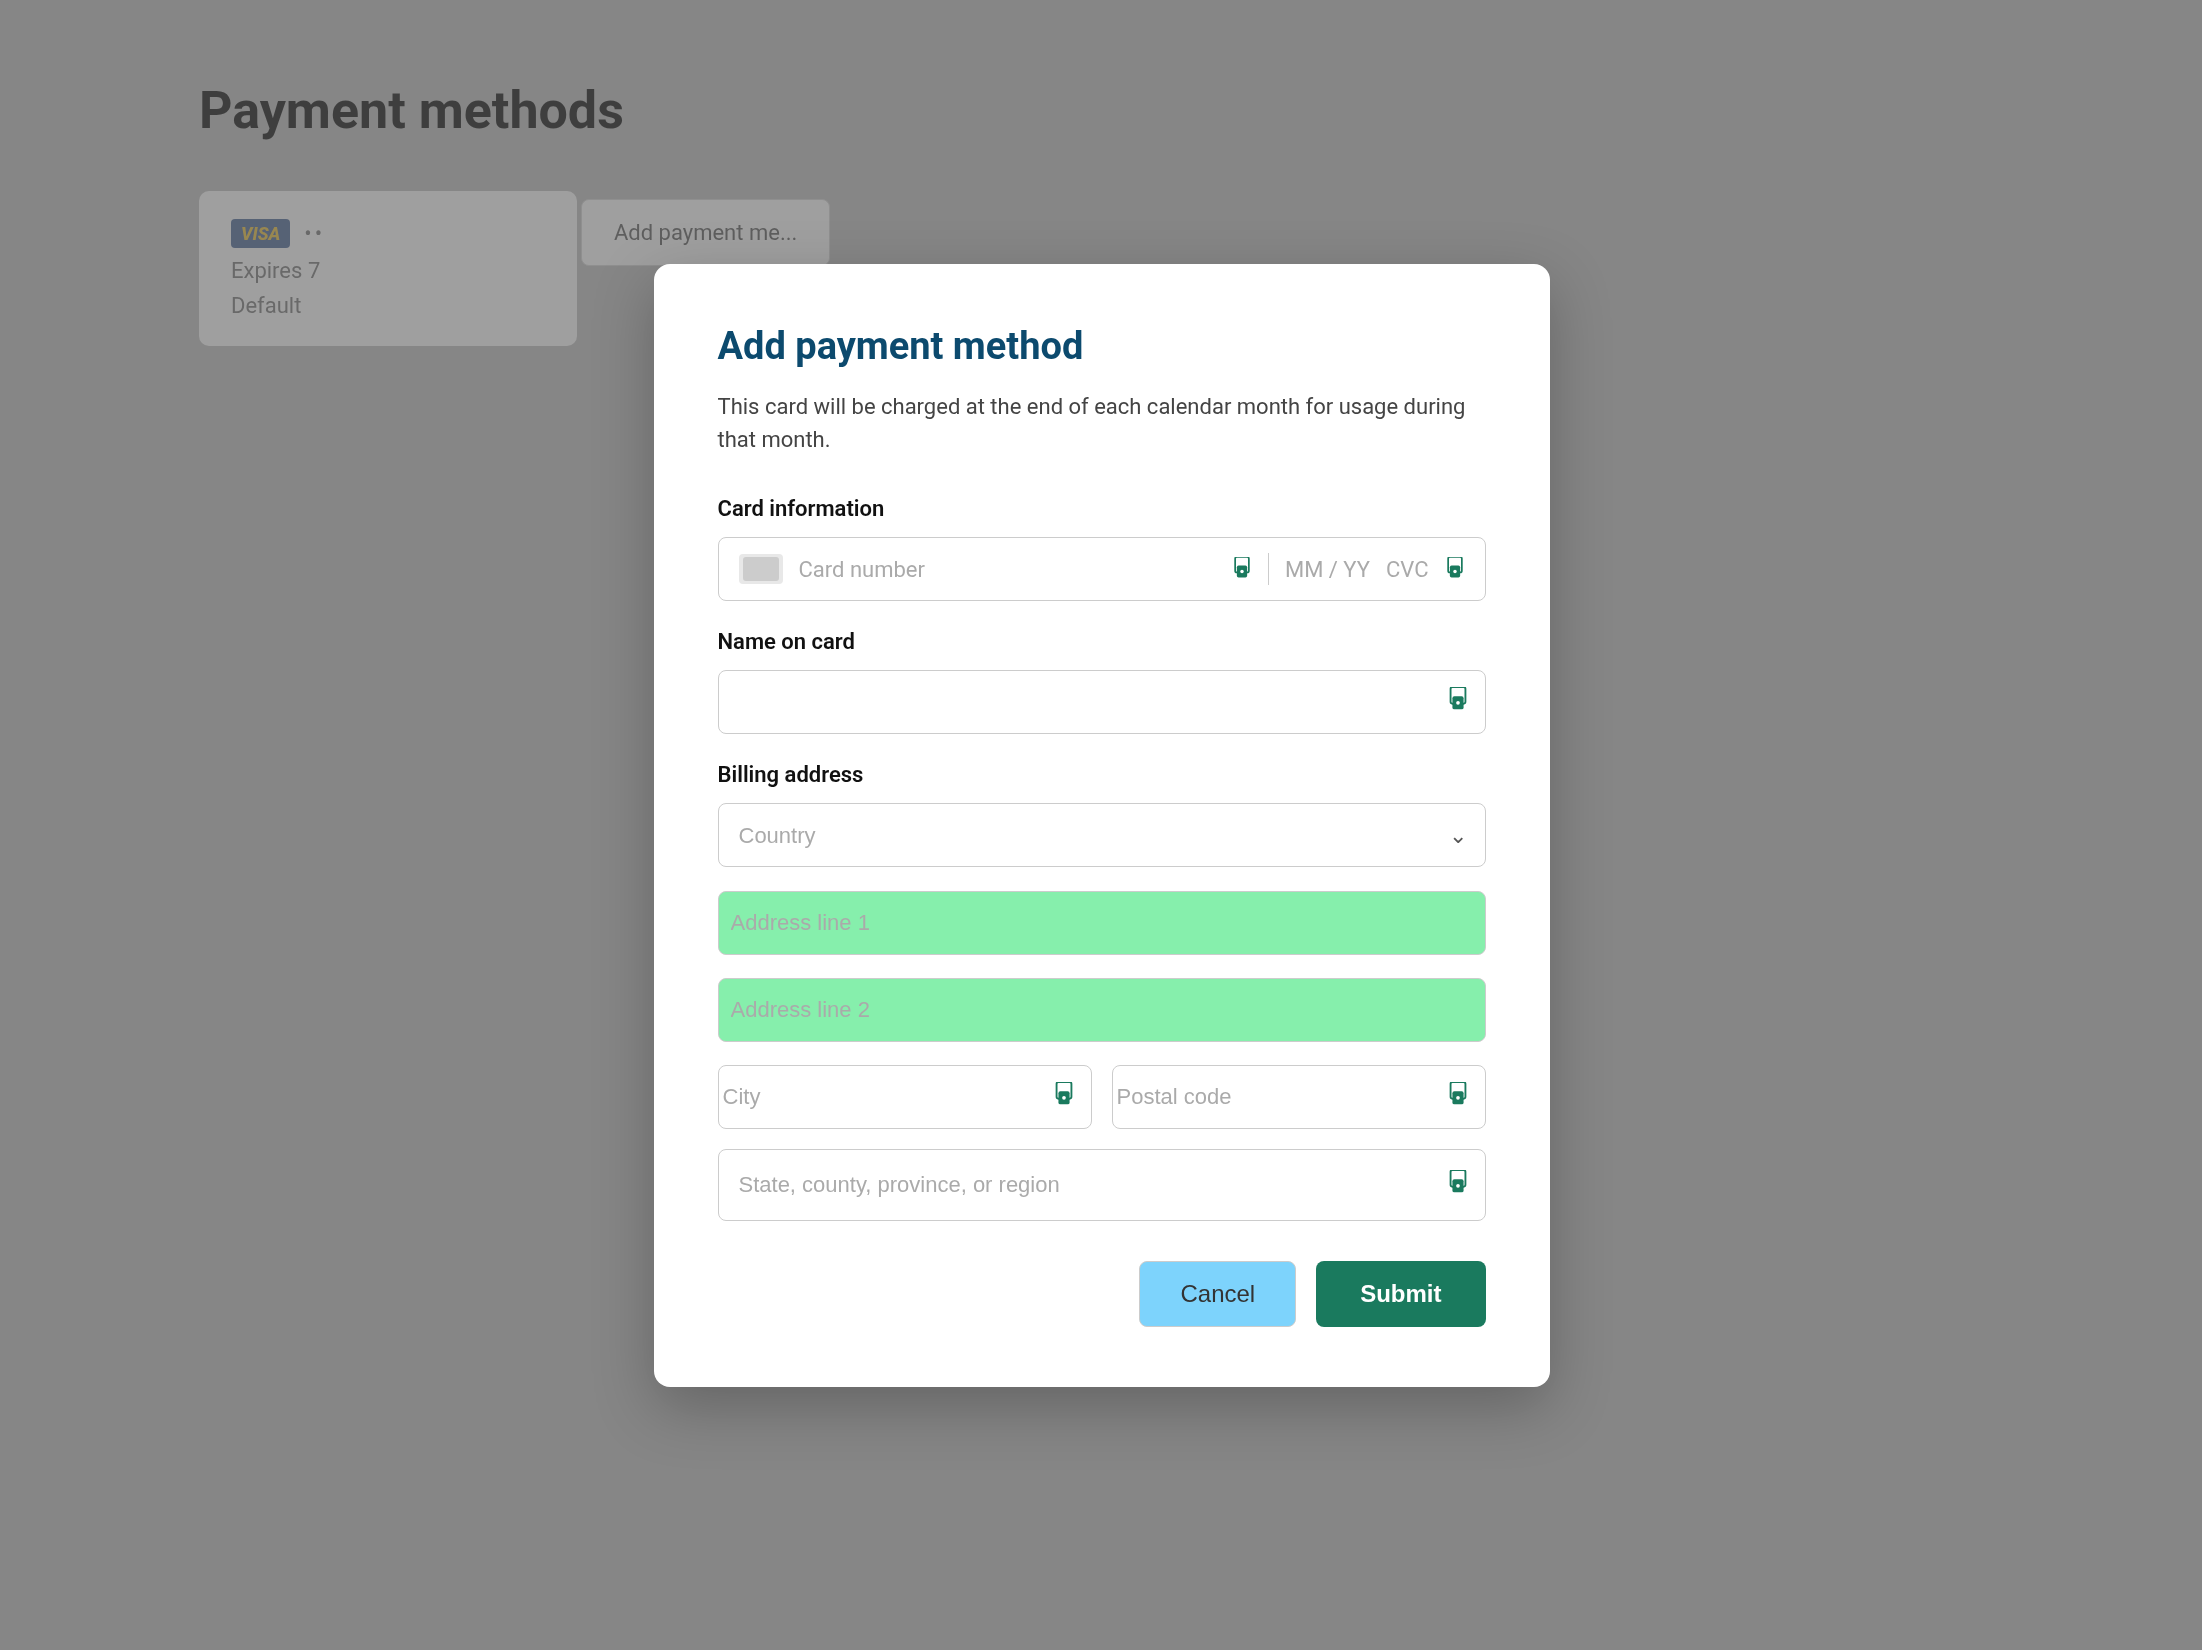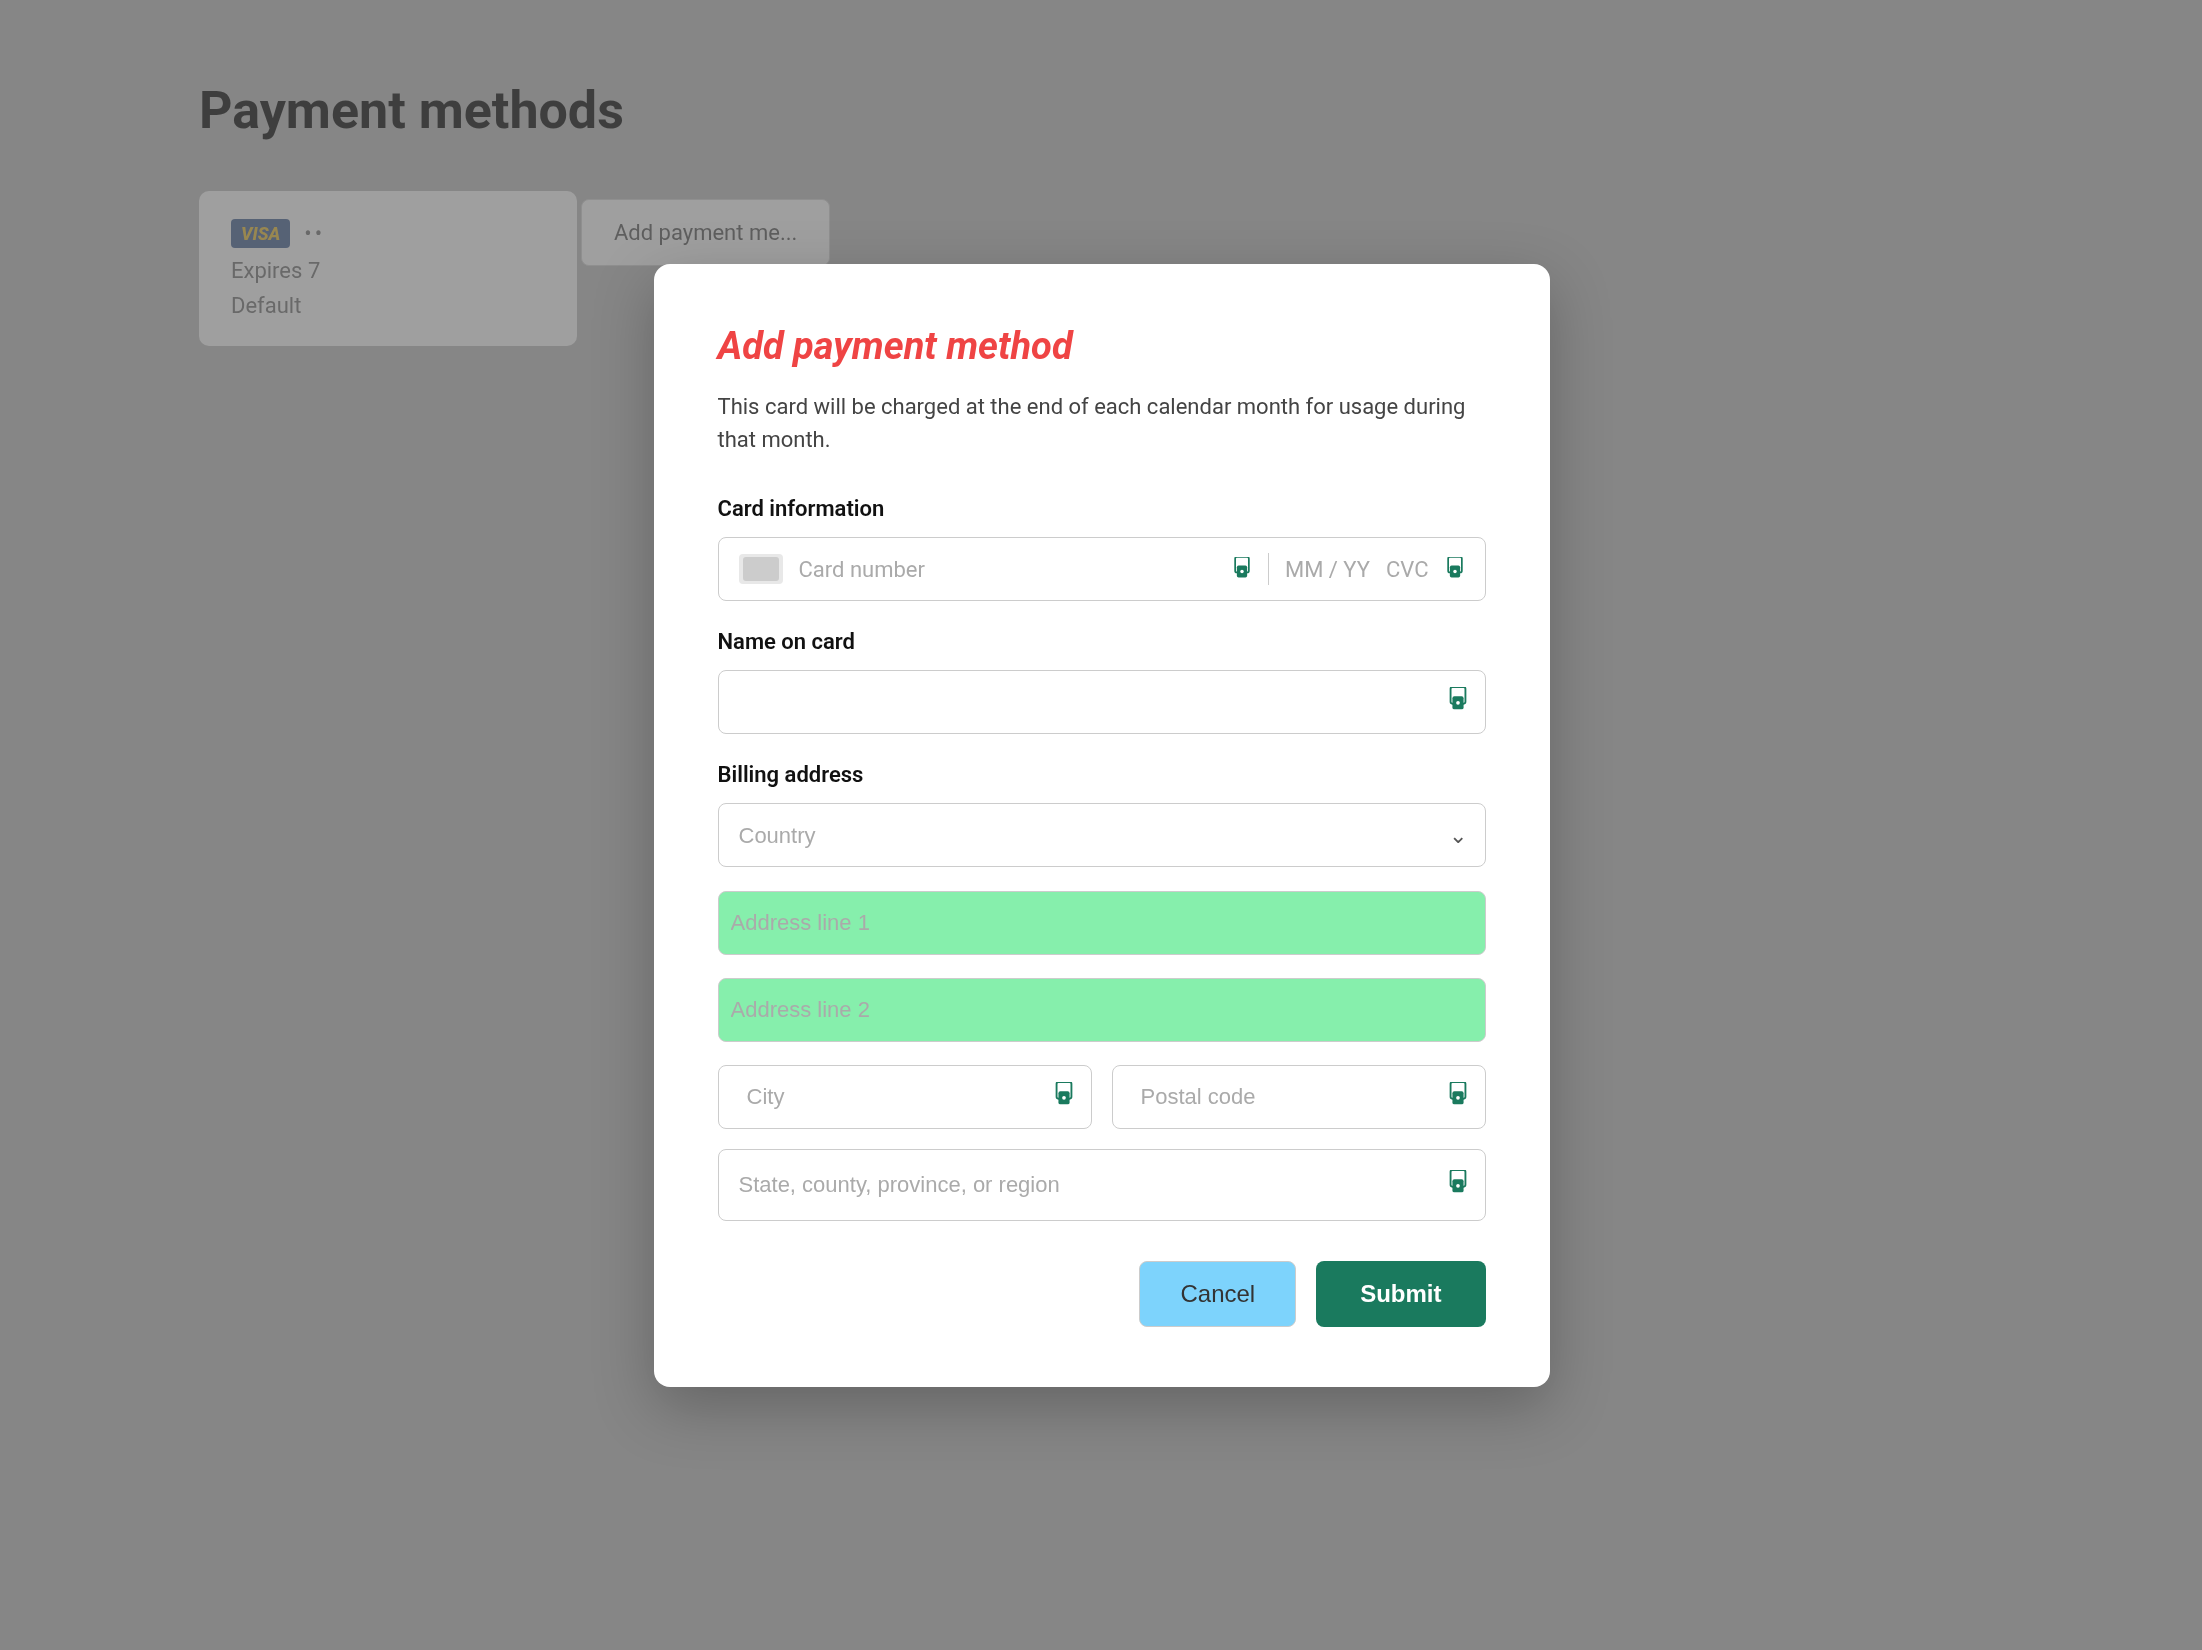--- a/index.html
+++ b/index.html
@@ -95,23 +95,22 @@
       padding: 60px 64px 60px 64px;
       width: 896px;
       max-height: 1393px;
       position: relative;
       box-shadow: 0 20px 60px rgba(0,0,0,0.25);
     }
 
     .modal-title {
       font-size: 38px;
       font-weight: 700;
-      color: #ef4444;
+      color: #0c4a6e;
       margin-bottom: 22px;
-      font-style: italic;
     }
 
     .modal-description {
       font-size: 22px;
       color: #444;
       line-height: 1.5;
       margin-bottom: 40px;
     }
 
     .section-label {
@@ -273,21 +272,21 @@
     .city-wrapper, .postal-wrapper {
       position: relative;
       flex: 1;
     }
 
     .city-input, .postal-input {
       width: 100%;
       height: 64px;
       border: 1.5px solid #ccc;
       border-radius: 8px;
-      padding: 0 52px 0 28px;
+      padding: 0 52px 0 4px;
       font-size: 22px;
       color: #111;
       outline: none;
       background: #fff;
     }
 
     .city-input::placeholder, .postal-input::placeholder {
       color: #aaa;
     }
 

